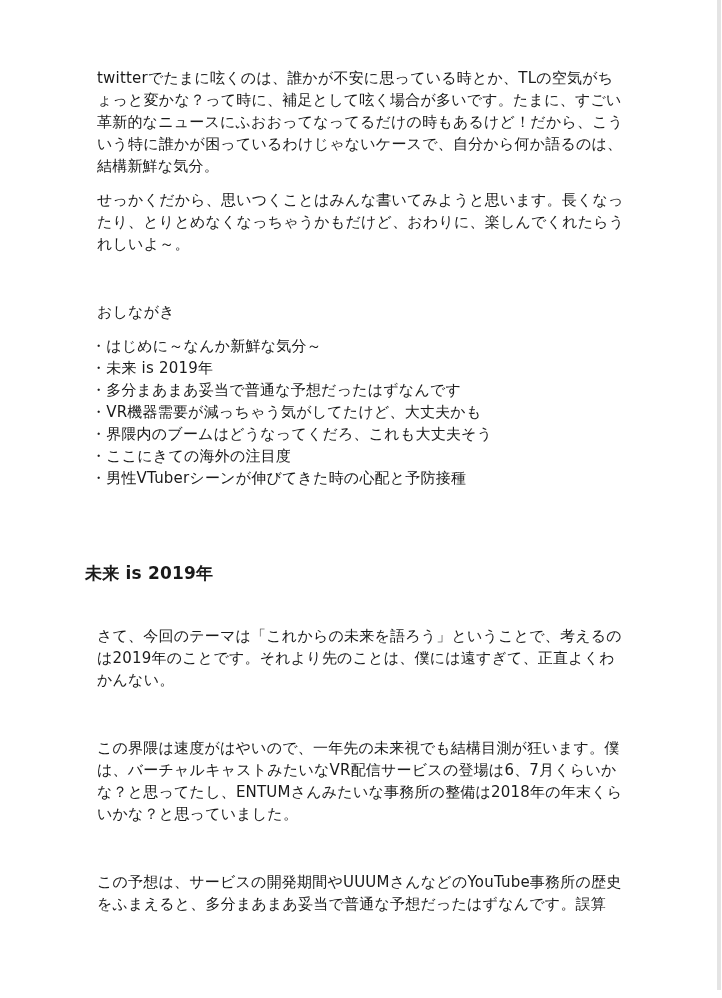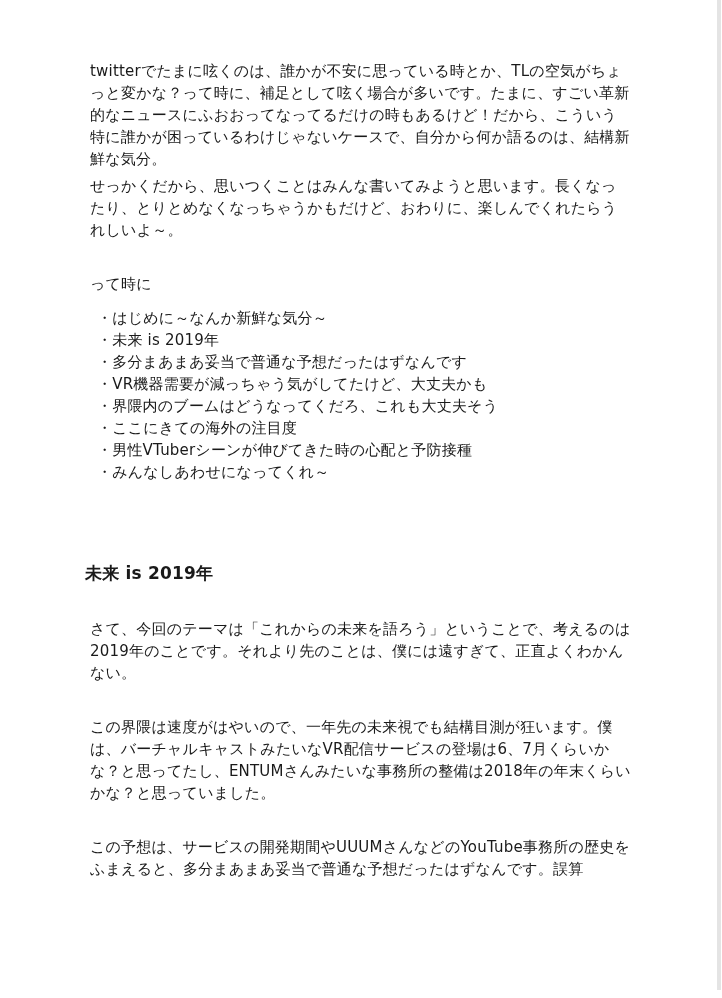--- a/index.html
+++ b/index.html
@@ -34,31 +34,31 @@
     .content {
       position: absolute;
       left: 85px;
       top: 55px;
       width: 552px;
       font-size: 15px;
       line-height: 22px;
       letter-spacing: 0.2px;
     }
     .content p {
-      margin: 5px;
+      margin: 12px;
     }
     .para-gap {
       height: 22px;
     }
     .toc-title {
       margin: 0;
     }
     .toc-list {
       list-style: none;
-      margin: 12px;
+      margin: 6px;
       padding: 0;
     }
     .toc-list li {
       margin: 0;
       padding: 0;
       white-space: nowrap;
     }
     .toc-list li::before {
       content: "・";
     }
@@ -78,30 +78,29 @@
 </head>
 <body>
 
 <div class="page">
   <div class="content">
     <p>twitterでたまに呟くのは、誰かが不安に思っている時とか、TLの空気がちょっと変かな？って時に、補足として呟く場合が多いです。たまに、すごい革新的なニュースにふおおってなってるだけの時もあるけど！だから、こういう特に誰かが困っているわけじゃないケースで、自分から何か語るのは、結構新鮮な気分。</p>
     <p>せっかくだから、思いつくことはみんな書いてみようと思います。長くなったり、とりとめなくなっちゃうかもだけど、おわりに、楽しんでくれたらうれしいよ～。</p>
 
     <div class="para-gap"></div>
 
-    <p class="toc-title">って時に</p>
+    <p class="toc-title">おしながき</p>
     <ul class="toc-list">
       <li>はじめに～なんか新鮮な気分～</li>
       <li>未来 is 2019年</li>
       <li>多分まあまあ妥当で普通な予想だったはずなんです</li>
       <li>VR機器需要が減っちゃう気がしてたけど、大丈夫かも</li>
       <li>界隈内のブームはどうなってくだろ、これも大丈夫そう</li>
       <li>ここにきての海外の注目度</li>
       <li>男性VTuberシーンが伸びてきた時の心配と予防接種</li>
-      <li>みんなしあわせになってくれ～</li>
     </ul>
 
     <div class="section-gap"></div>
 
     <h2 class="section-heading">未来 is 2019年</h2>
 
     <div class="heading-gap"></div>
 
     <p>さて、今回のテーマは「これからの未来を語ろう」ということで、考えるのは2019年のことです。それより先のことは、僕には遠すぎて、正直よくわかんない。</p>
     <div class="para-gap"></div>

